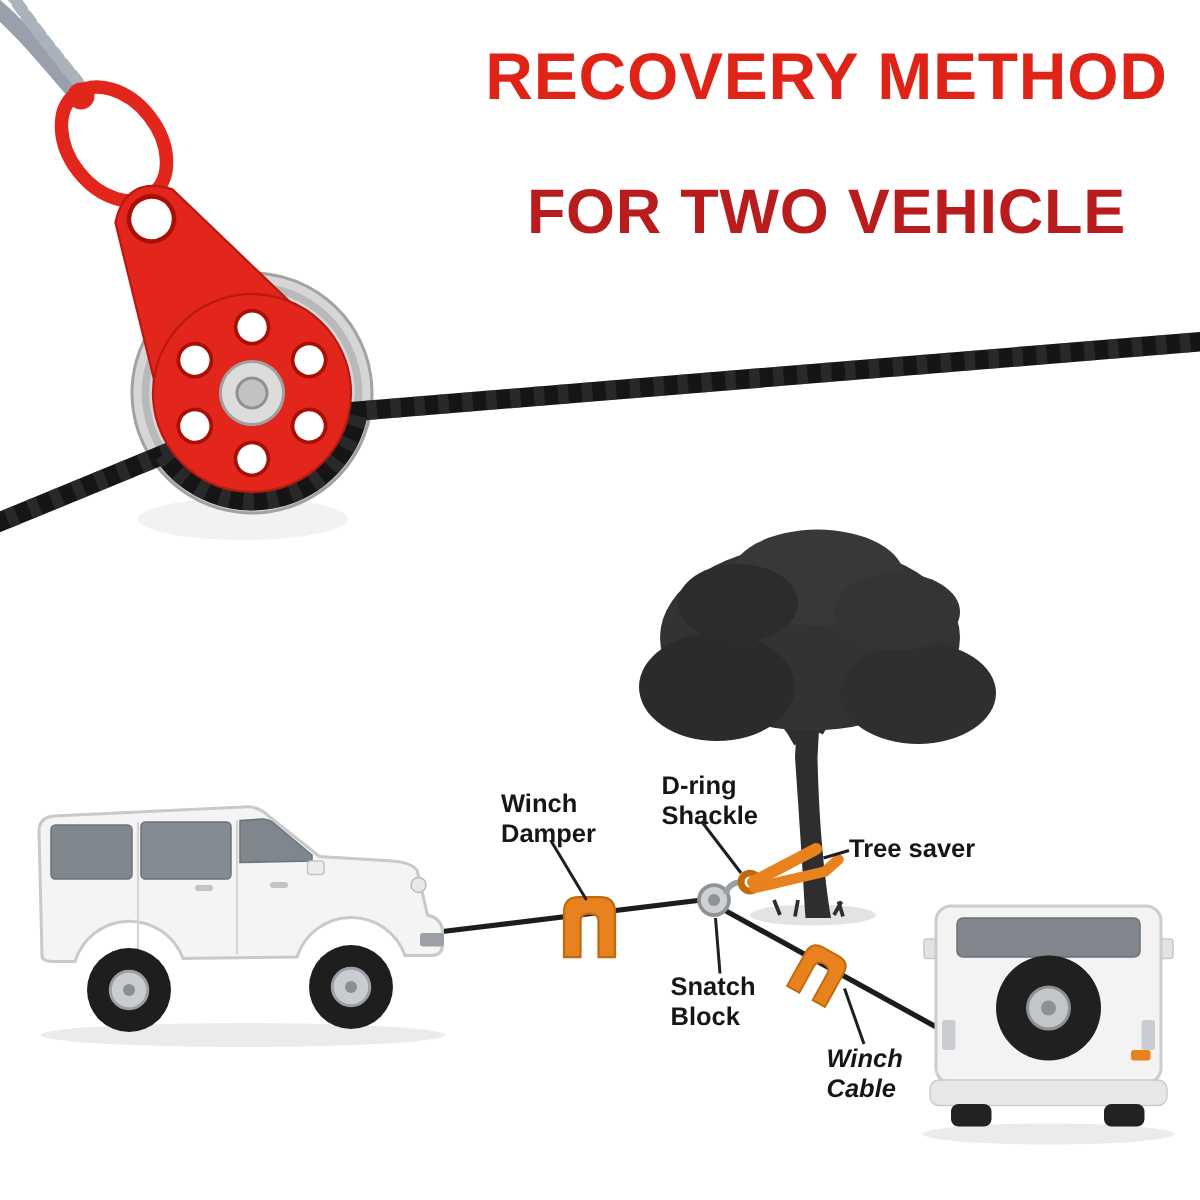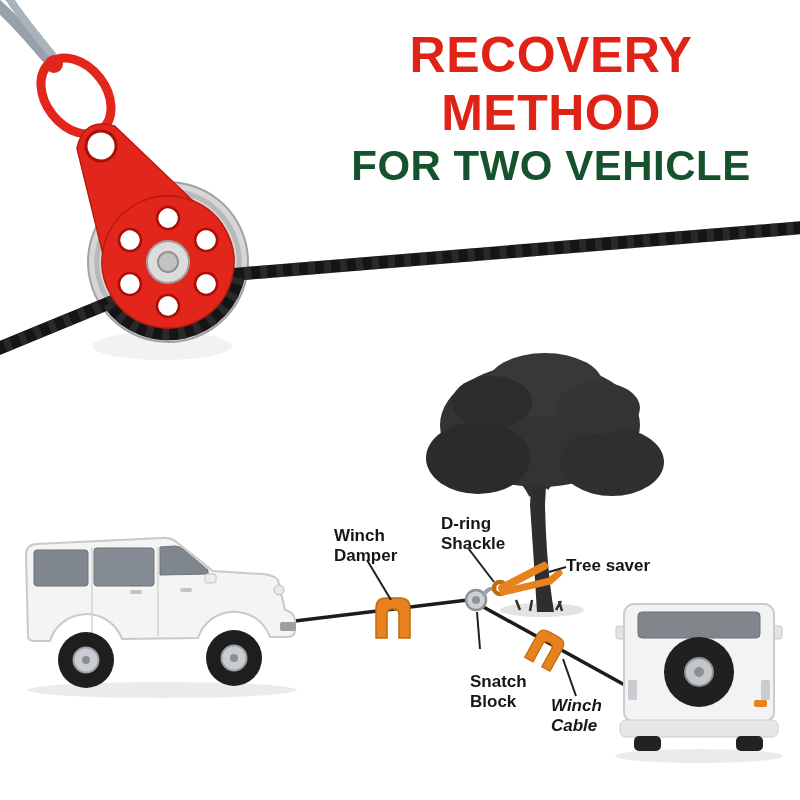--- a/index.html
+++ b/index.html
@@ -1,27 +1,27 @@
 <!DOCTYPE html>
 <html style="--title-red: #df2317; --text-black: #161616; --pulley-red: #e3261c; --pulley-red-dark: #b81a10; --rope-black: #151515; --accent-orange: #e8821e; --accent-orange-dark: #c06a0e; --tree-dark: #2e2e2e; --vehicle-white: #f4f4f4; --metal-silver: #d6d6d6;"><head>
 <meta charset="utf-8">
 <style>
   * { margin:0; padding:0; box-sizing:border-box; }
   html,body { background:#ffffff; font-family:"Liberation Sans", sans-serif; }
   .stage { position:relative; width:800px; height:800px; background:#fff; overflow:hidden; }
   .artwork { position:absolute; left:0; top:0; width:800px; height:800px; }
   .title { position:absolute; left:320px; top:26px; width:462px; text-align:center;
            font-weight:800; line-height:1.16; letter-spacing:.5px; }
-  .title .l1 { color:var(--title-red,#df2317); font-size:50px; }
-  .title .l2 { color:#14532d; font-size:42px; }
+  .title .l1 { color:var(--title-red,#df2317); font-size:44px; }
+  .title .l2 { color:#b91c1c; font-size:42px;margin-top:40px; }
   .callout { position:absolute; font-size:17px; font-weight:700; color:#161616; line-height:1.18; }
   .co-winch-damper  { left:334px; top:526px; width:70px; }
   .co-dring         { left:441px; top:514px; width:74px; }
   .co-tree-saver    { left:566px; top:556px; white-space:nowrap;text-align:right; }
-  .co-snatch-block  { left:470px; top:648px; width:66px;margin-top:24px; }
+  .co-snatch-block  { left:447px; top:648px; width:66px; }
   .co-winch-cable   { left:551px; top:696px; width:62px;font-style:italic; }
 </style>
 </head>
 <body>
 
 <div class="stage">
 
   <svg class="artwork" viewBox="0 0 800 800" xmlns="http://www.w3.org/2000/svg">
 
     <ellipse cx="162" cy="346" rx="70" ry="14" fill="rgba(0,0,0,0.05)"></ellipse>

